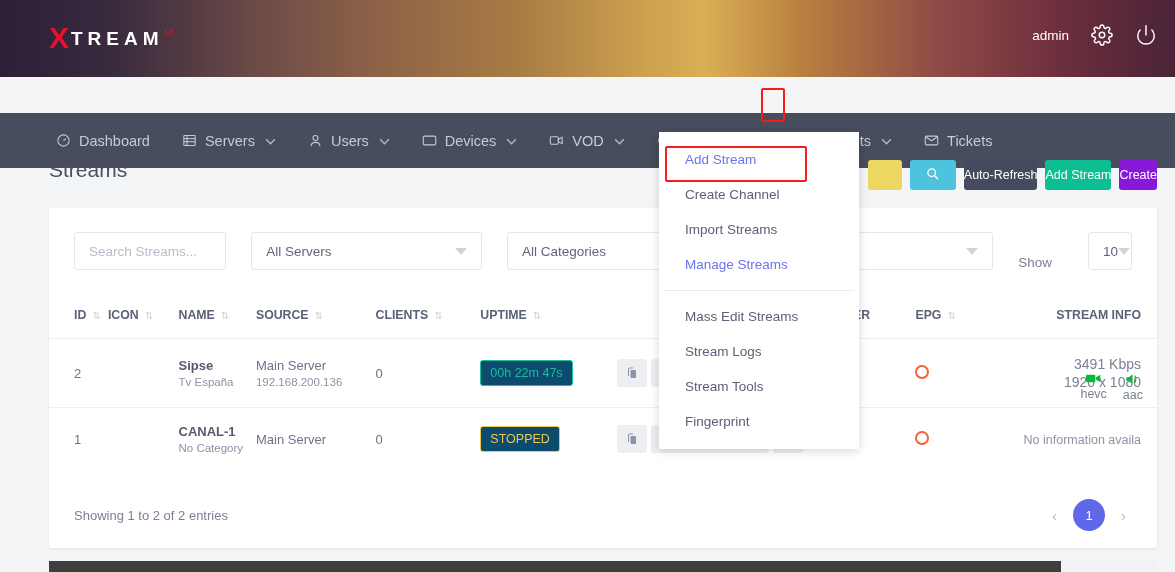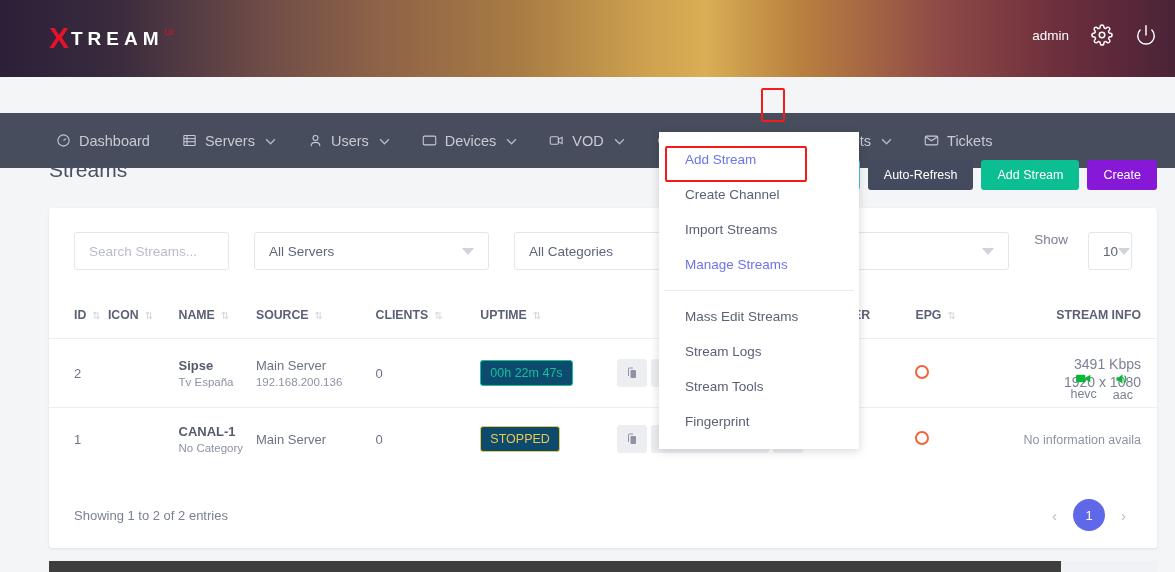--- a/index.html
+++ b/index.html
@@ -65,21 +65,21 @@
   .page-title {
     position: absolute; left: 49px; top: 158px;
     font-size: 21px; color: #4b5066; font-weight: 400;
   }
   .toolbar {
     position: absolute; right: 18px; top: 160px;
     display: flex; align-items: center; gap: 8px; z-index: 5;
   }
   .btn {
     height: 30px; border: none; border-radius: 3px; color: #fff;
-    font-size: 12.5px; font-family: inherit; padding: 0 16px; cursor: pointer;
+    font-size: 12.5px; font-family: inherit; padding: 0 0; cursor: pointer;
     display: flex; align-items: center; justify-content: center;
   }
   .btn-yellow { background: #ecd762; width: 34px; padding: 0; }
   .btn-cyan   { background: #4ec3de; width: 46px; padding: 0; }
   .btn-dark   { background: #454b5e; }
   .btn-green  { background: #0cbf92; }
   .btn-purple { background: #8718d8; }
 
   
   .card {
@@ -98,21 +98,21 @@
     justify-content: space-between; cursor: pointer;
   }
   .field.search { width: 158px; cursor: text; }
   .field.search .ph { color: #b9bdc9; }
   .field.sel { width: 240px; }
   .sel-caret {
     width: 0; height: 0; border-left: 6px solid transparent;
     border-right: 6px solid transparent; border-top: 7px solid #cfd3dc;
   }
   .show-wrap {
-    display: flex; align-items: flex-start; gap: 20px; margin-left: auto;
+    display: flex; align-items: flex-end; gap: 36px; margin-left: auto;
   }
   .show-lbl { font-size: 13.5px; color: #7b8194; }
   .field.small { width: 44px; }
 
   
   table { position: absolute; top: 86px; left: 0; width: 100%; border-collapse: collapse; }
   thead th {
     font-size: 12.3px; color: #5b6176; font-weight: 700; text-align: left;
     padding: 14px 0 16px 0; border-bottom: 1px solid #eceef2;
     white-space: nowrap;
@@ -491,21 +491,21 @@
             <span class="ring"></span>
           </td>
           <td class="c-info info-cell">
             <span class="noinfo">No information availa</span>
           </td>
         </tr>
 
       </tbody>
     </table>
 
-    <div style="position:absolute; right:24px; top:165px; display:flex; gap:16px;">
+    <div style="position:absolute; right:14px; top:165px; display:flex; gap:16px;">
       <div class="codec">
         <span class="g">
           <svg width="15" height="11" viewBox="0 0 24 16" fill="#0ab837">
             <rect x="0" y="2" width="15" height="12" rx="2"></rect>
               <path d="M16 6l7-4v12l-7-4z"></path>
           </svg>
         </span>
         <span>hevc</span>
       </div>
       <div class="codec">

